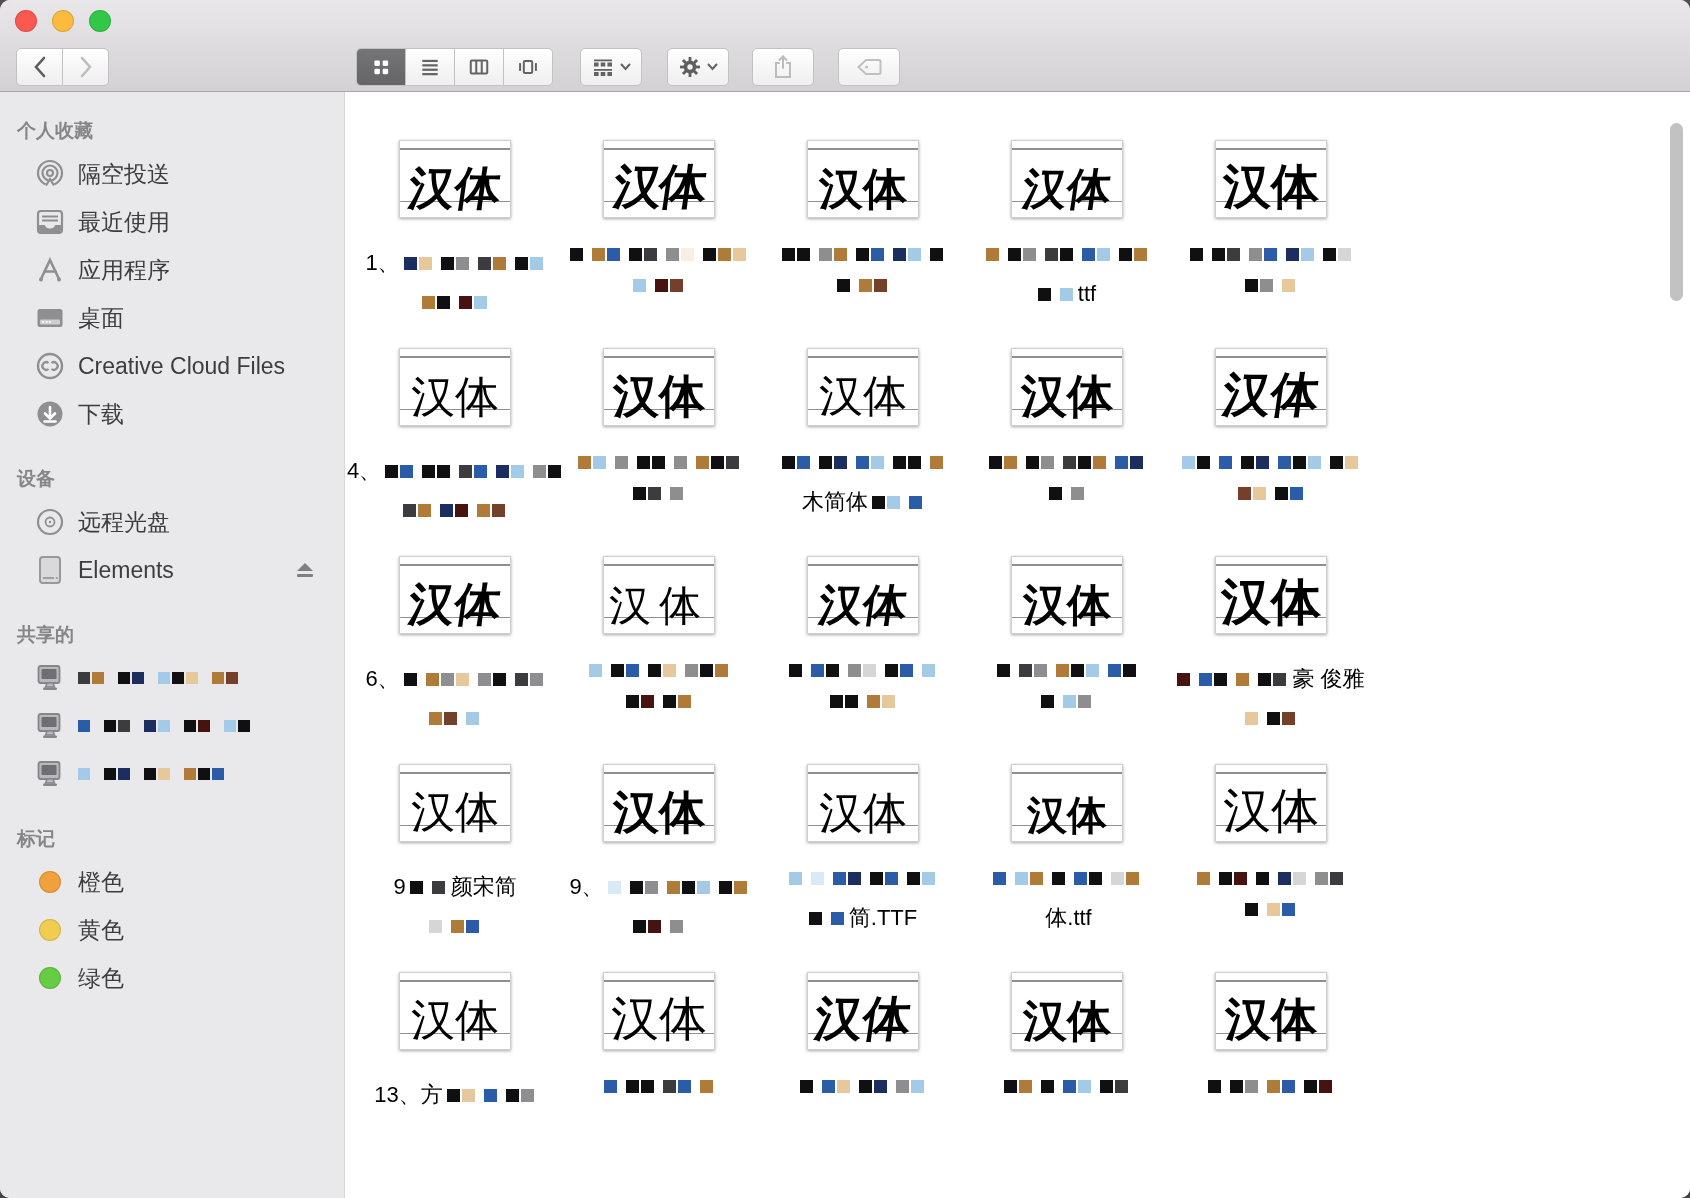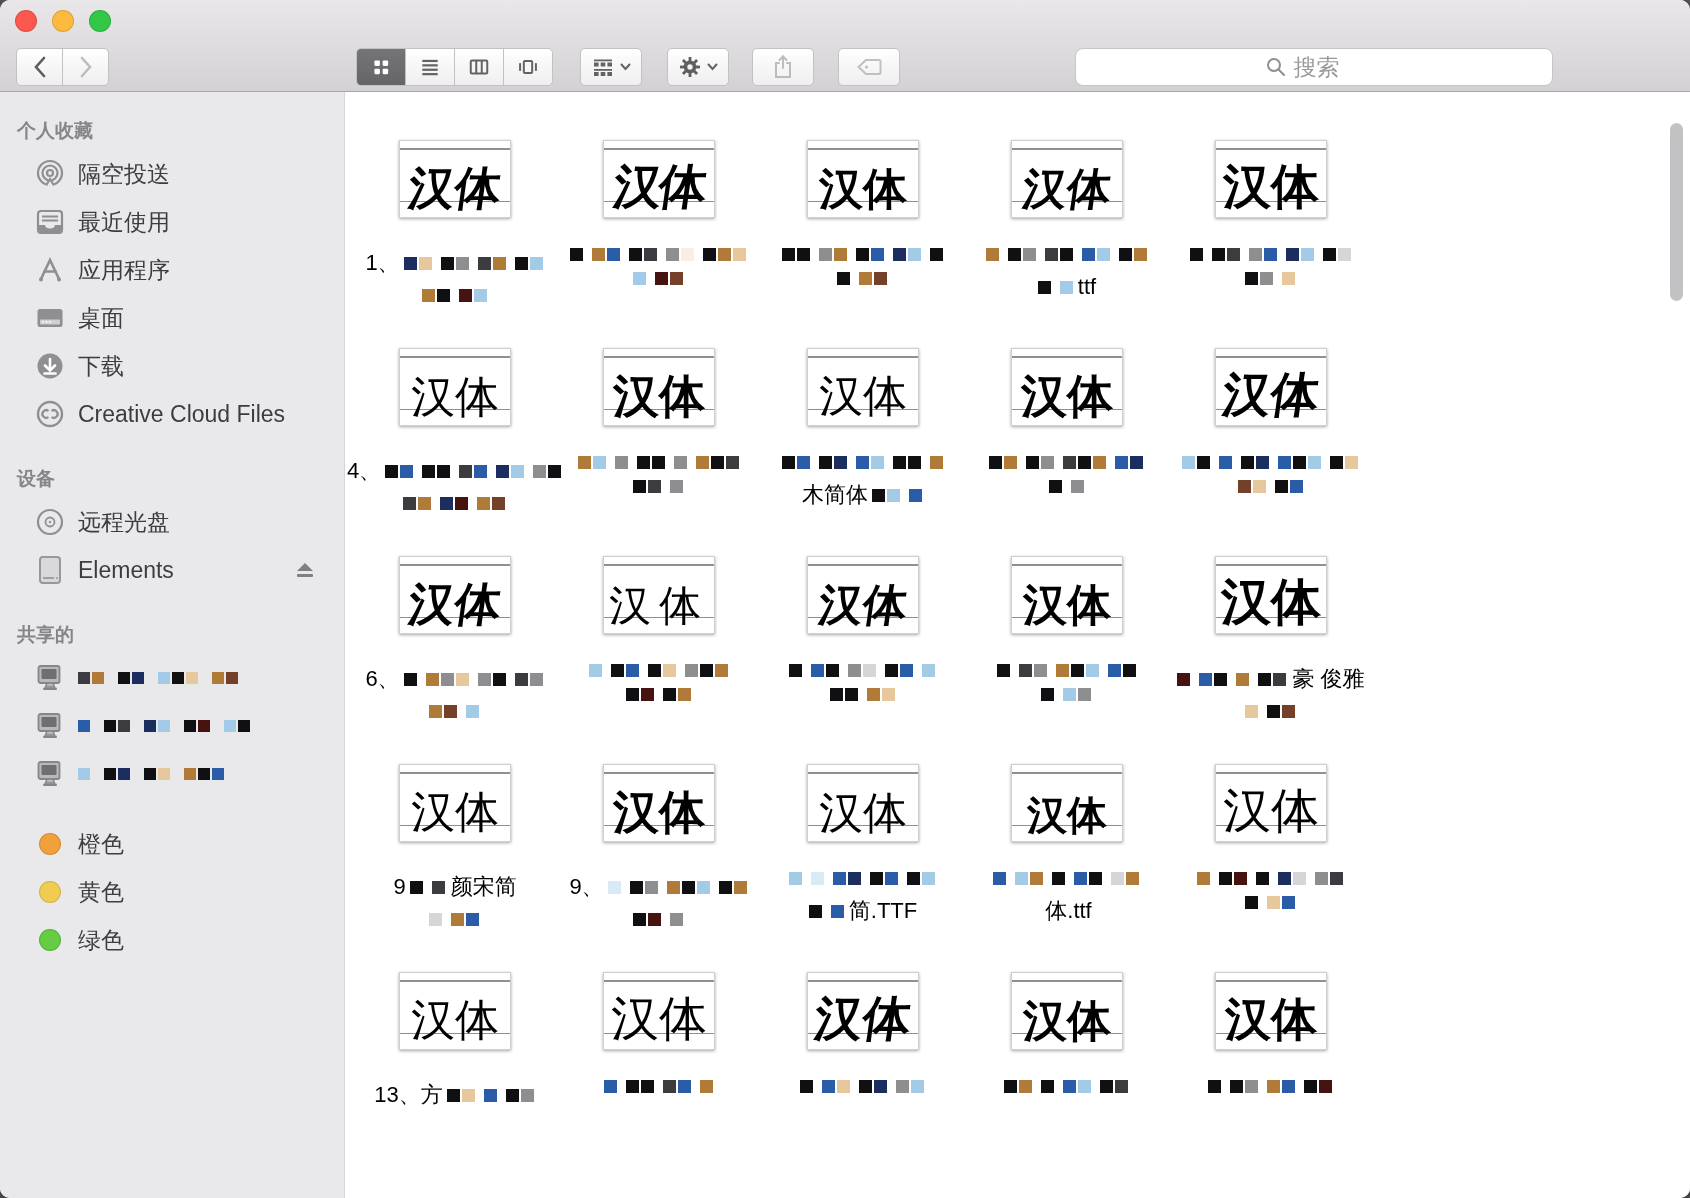--- a/index.html
+++ b/index.html
@@ -48,21 +48,21 @@
   
   #content{position:absolute;left:345px;top:92px;right:0;bottom:0;background:#fff;}
   .cell{position:absolute;width:204px;display:flex;flex-direction:column;align-items:center;}
   .fontcard{position:relative;width:112px;height:78px;background:#fff;border:1px solid #cfcfcf;
     box-shadow:0 1px 3px rgba(0,0,0,.35);display:flex;align-items:flex-end;justify-content:center;overflow:hidden;}
   .fontcard .lineTop,.fontcard .lineBase{position:absolute;left:0;right:0;height:1.5px;background:#8f8f8f;}
   .fontcard .lineTop{top:7px;}
   .fontcard .lineBase{bottom:15px;}
   .fontcard .glyphs{position:relative;color:#000;line-height:1;margin-bottom:6px;white-space:nowrap;}
   .label{margin-top:30px;font-size:22px;color:#000;line-height:30px;display:flex;align-items:center;white-space:nowrap;}
-  .label.l2{margin-top:11px;}
+  .label.l2{margin-top:18px;}
   .mosaic{display:inline-flex;align-items:center;}
   .mblock{width:13px;height:13px;margin-right:2px;display:inline-block;}
   .mgap{width:7px;height:13px;display:inline-block;}
   #content-scrollbar{position:absolute;right:7px;top:31px;width:13px;height:178px;border-radius:7px;background:#c2c2c4;}
   svg{display:block;}
 </style>
 </head>
 <body>
 
 <div id="window">
@@ -179,29 +179,20 @@
         </svg>
     </div>
 
     <div id="btn-tag" class="tbtn">
       <svg width="28" height="20" viewBox="0 0 28 20">
           <path d="M3.5 10 L11 3 H24 a1.5 1.5 0 0 1 1.5 1.5 V15.5 a1.5 1.5 0 0 1 -1.5 1.5 H11 Z" fill="none" stroke="#c0c0c0" stroke-width="2"></path>
           <circle cx="11.5" cy="10" r="1.6" fill="#c0c0c0"></circle>
         </svg>
     </div>
 
-    <div id="search-field">
-      <span>
-        <svg width="22" height="22" viewBox="0 0 22 22">
-            <circle cx="9" cy="9" r="6" fill="none" stroke="#909094" stroke-width="2"></circle>
-            <line x1="13.5" y1="13.5" x2="19" y2="19" stroke="#909094" stroke-width="2" stroke-linecap="round"></line>
-          </svg>
-      </span>
-      <input id="search-input" placeholder="搜索" style="">
-    </div>
   </div>
 
   <div id="sidebar">
       <div class="sb-section" style="margin-top: 20px;">
         <div class="sb-header">个人收藏</div>
         <div class="sb-item">
           <span class="ic">
             <svg width="30" height="30" viewBox="0 0 30 30">
               <g fill="none" stroke="#8e8e93" stroke-width="2.2">
                 <circle cx="15" cy="14" r="3"></circle>
@@ -246,41 +237,41 @@
               <circle cx="8" cy="19" r="1" fill="#fff"></circle>
               <circle cx="11.5" cy="19" r="1" fill="#fff"></circle>
               <circle cx="15" cy="19" r="1" fill="#fff"></circle>
             </svg>
           </span>
           <span>桌面</span>
         </div>
         <div class="sb-item">
           <span class="ic">
             <svg width="30" height="30" viewBox="0 0 30 30">
+              <circle cx="15" cy="15" r="12" fill="none" stroke="#8e8e93" stroke-width="2.4"></circle>
+              <g fill="none" stroke="#8e8e93" stroke-width="2.2">
+                <path d="M13.5 12 a3.8 3.8 0 1 0 0 6"></path>
+                <path d="M16.5 12 a3.8 3.8 0 1 1 0 6"></path>
+              </g>
+            </svg>
+          </span>
+          <span>Creative Cloud Files</span>
+        </div>
+        <div class="sb-item">
+          <span class="ic">
+            <svg width="30" height="30" viewBox="0 0 30 30">
               <circle cx="15" cy="15" r="12.5" fill="#8e8e93"></circle>
               <g stroke="#fff" stroke-width="2.6" stroke-linecap="round" fill="none">
                 <line x1="15" y1="8" x2="15" y2="19"></line>
                 <path d="M10 14.5 L15 19.5 L20 14.5"></path>
                 <path d="M9.5 22.5 h11"></path>
               </g>
             </svg>
           </span>
           <span>下载</span>
-        </div>
-        <div class="sb-item">
-          <span class="ic">
-            <svg width="30" height="30" viewBox="0 0 30 30">
-              <circle cx="15" cy="15" r="12" fill="none" stroke="#8e8e93" stroke-width="2.4"></circle>
-              <g fill="none" stroke="#8e8e93" stroke-width="2.2">
-                <path d="M13.5 12 a3.8 3.8 0 1 0 0 6"></path>
-                <path d="M16.5 12 a3.8 3.8 0 1 1 0 6"></path>
-              </g>
-            </svg>
-          </span>
-          <span>Creative Cloud Files</span>
         </div>
       </div>
       <div class="sb-section">
         <div class="sb-header">设备</div>
         <div class="sb-item">
           <span class="ic">
             <svg width="30" height="30" viewBox="0 0 30 30">
               <circle cx="15" cy="15" r="12" fill="none" stroke="#8e8e93" stroke-width="2.2"></circle>
               <circle cx="15" cy="15" r="4.5" fill="none" stroke="#8e8e93" stroke-width="1.8"></circle>
               <circle cx="15" cy="15" r="1.2" fill="#8e8e93"></circle>
@@ -374,20 +365,21 @@
             <span class="mblock" style="background: rgb(16, 16, 18); width: 12px; height: 12px;"></span>
             <span class="mblock" style="background: rgb(230, 200, 156); width: 12px; height: 12px;"></span>
             <span class="mgap" style="width: 12px; height: 12px;"></span>
             <span class="mblock" style="background: rgb(176, 122, 56); width: 12px; height: 12px;"></span>
             <span class="mblock" style="background: rgb(16, 16, 18); width: 12px; height: 12px;"></span>
             <span class="mblock" style="background: rgb(42, 92, 168); width: 12px; height: 12px;"></span>
           </span>
         </div>
       </div>
       <div class="sb-section">
+        <div class="sb-header">标记</div>
         <div class="sb-item">
           <span class="tagdot" style="background: rgb(240, 161, 59);"></span>
           <span>橙色</span>
         </div>
         <div class="sb-item">
           <span class="tagdot" style="background: rgb(240, 205, 80);"></span>
           <span>黄色</span>
         </div>
         <div class="sb-item">
           <span class="tagdot" style="background: rgb(101, 204, 67);"></span>

